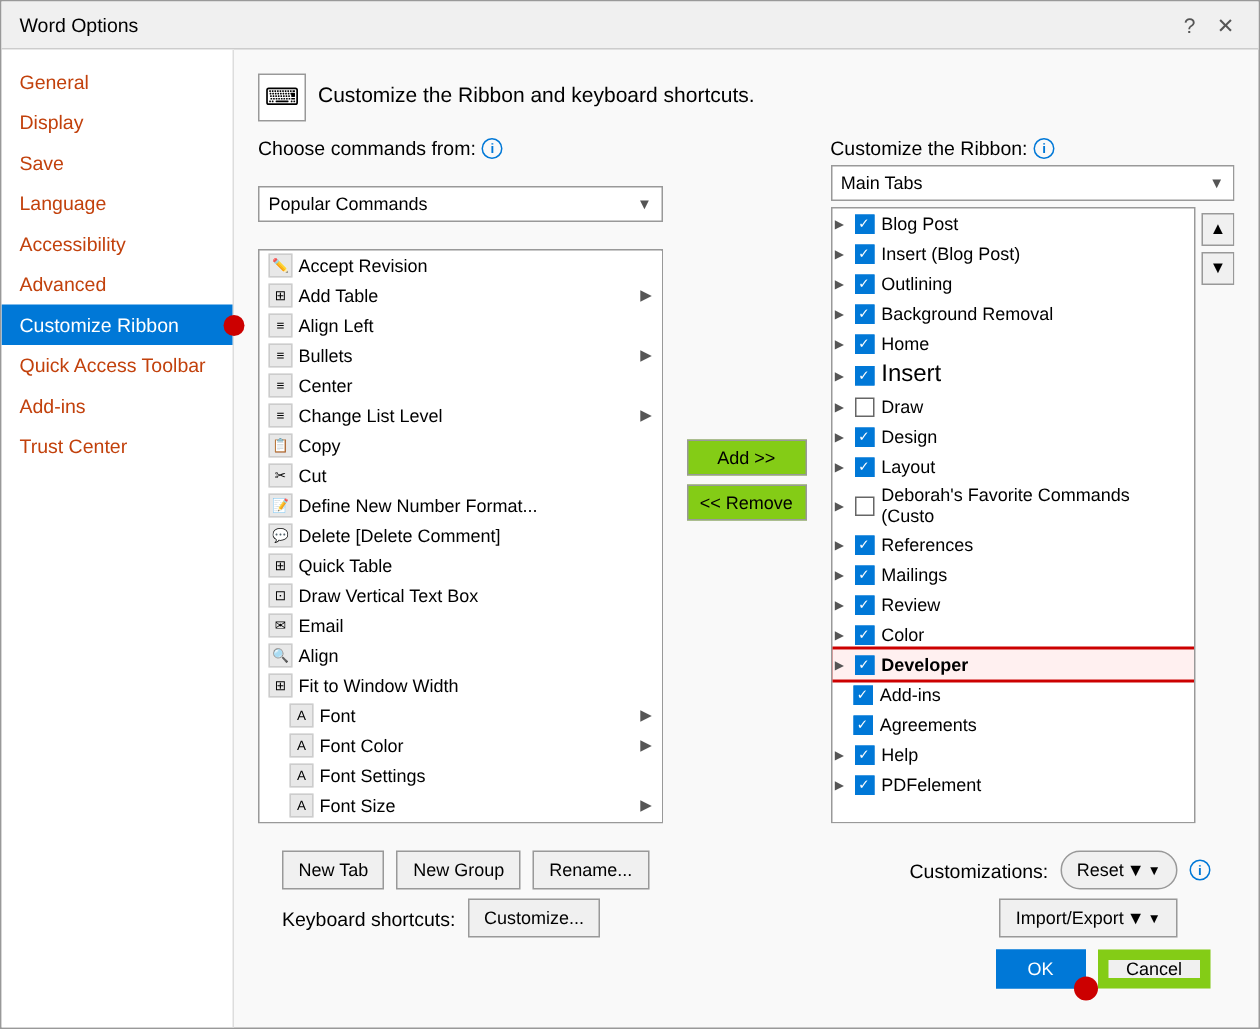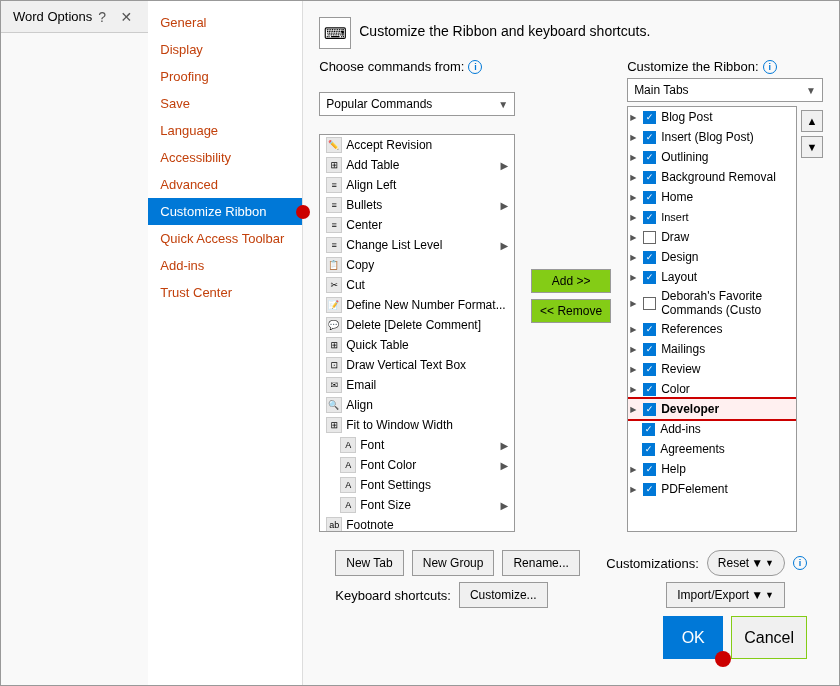--- a/index.html
+++ b/index.html
@@ -5,21 +5,21 @@
     * { box-sizing: border-box; margin: 0; padding: 0; }
     body { font-family: 'Segoe UI', Arial, sans-serif; font-size: 13px; background: #f0f0f0; display: flex; justify-content: center; align-items: center; height: 100vh; }
     
     .dialog {
       width: 840px;
       height: 686px;
       background: #f9f9f9;
       border: 1px solid #999;
       box-shadow: 3px 3px 10px rgba(0,0,0,0.3);
       display: flex;
-      flex-direction: row;
+      flex-direction: column;
     }
     
     .title-bar {
       background: #f0f0f0;
       border-bottom: 1px solid #ccc;
       padding: 8px 12px;
       display: flex;
       align-items: center;
       justify-content: space-between;
       height: 32px;
@@ -228,26 +228,26 @@
       border: 1px solid #999;
       background: #f0f0f0;
       cursor: pointer;
       display: flex;
       align-items: center;
       justify-content: center;
       font-size: 11px;
     }
     
     .action-btn {
-      height: 43px;
+      height: 26px;
       padding: 0 12px;
-      border: 1px solid #84cc16;
+      border: 7px solid #84cc16;
       background: #f0f0f0;
       cursor: pointer;
-      font-size: 16px;
+      font-size: 12px;
       display: flex;
       align-items: center;
       justify-content: center;
       gap: 4px;
     }
     
     .action-btn.primary {
       background: #0078d7;
       color: #fff;
       border-color: #0078d7;
@@ -333,21 +333,20 @@
       <button class="title-btn">✕</button>
     </div>
   </div>
 
   <div class="dialog-body">
 
     <div class="sidebar">
 
     <div class="sidebar-item">General</div>
         <div class="sidebar-item">Display</div>
-        <div class="sidebar-item">Proofing</div>
         <div class="sidebar-item">Save</div>
         <div class="sidebar-item">Language</div>
         <div class="sidebar-item">Accessibility</div>
         <div class="sidebar-item">Advanced</div>
         <div class="sidebar-item active" style="position: relative;">Customize Ribbon<div style="position: absolute; right: -8px; top: 50%; transform: translateY(-50%); width: 14px; height: 14px; background: rgb(204, 0, 0); border-radius: 50%; pointer-events: none;"></div></div>
         <div class="sidebar-item">Quick Access Toolbar</div>
         <div class="sidebar-item">Add-ins</div>
         <div class="sidebar-item">Trust Center</div>
       </div>
 
@@ -502,21 +501,21 @@
                   <span class="ribbon-item-label" style="font-size: 12px;">Background Removal</span>
                 </div>
                 <div class="ribbon-item" style="padding-left: 2px;">
                   <span style="font-size: 8px; color: rgb(85, 85, 85); width: 10px; flex-shrink: 0;">▶</span>
                   <div style="width: 13px; height: 13px; border: 1px solid rgb(0, 120, 215); display: flex; align-items: center; justify-content: center; flex-shrink: 0; margin-right: 2px; background: rgb(0, 120, 215); color: rgb(255, 255, 255); font-size: 9px;">✓</div>
                   <span class="ribbon-item-label" style="font-size: 12px;">Home</span>
                 </div>
                 <div class="ribbon-item" style="padding-left: 2px;">
                   <span style="font-size: 8px; color: rgb(85, 85, 85); width: 10px; flex-shrink: 0;">▶</span>
                   <div style="width: 13px; height: 13px; border: 1px solid rgb(0, 120, 215); display: flex; align-items: center; justify-content: center; flex-shrink: 0; margin-right: 2px; background: rgb(0, 120, 215); color: rgb(255, 255, 255); font-size: 9px;">✓</div>
-                  <span class="ribbon-item-label" style="font-size: 11px;">Insert</span>
+                  <span class="ribbon-item-label" style="font-size: 16px;">Insert</span>
                 </div>
                 <div class="ribbon-item" style="padding-left: 2px;">
                   <span style="font-size: 8px; color: rgb(85, 85, 85); width: 10px; flex-shrink: 0;">▶</span>
                   <div style="width: 13px; height: 13px; border: 1px solid rgb(102, 102, 102); display: flex; align-items: center; justify-content: center; flex-shrink: 0; margin-right: 2px; background: rgb(255, 255, 255);"></div>
                   <span class="ribbon-item-label" style="font-size: 12px;">Draw</span>
                 </div>
                 <div class="ribbon-item" style="padding-left: 2px;">
                   <span style="font-size: 8px; color: rgb(85, 85, 85); width: 10px; flex-shrink: 0;">▶</span>
                   <div style="width: 13px; height: 13px; border: 1px solid rgb(0, 120, 215); display: flex; align-items: center; justify-content: center; flex-shrink: 0; margin-right: 2px; background: rgb(0, 120, 215); color: rgb(255, 255, 255); font-size: 9px;">✓</div>
                   <span class="ribbon-item-label" style="font-size: 12px;">Design</span>

